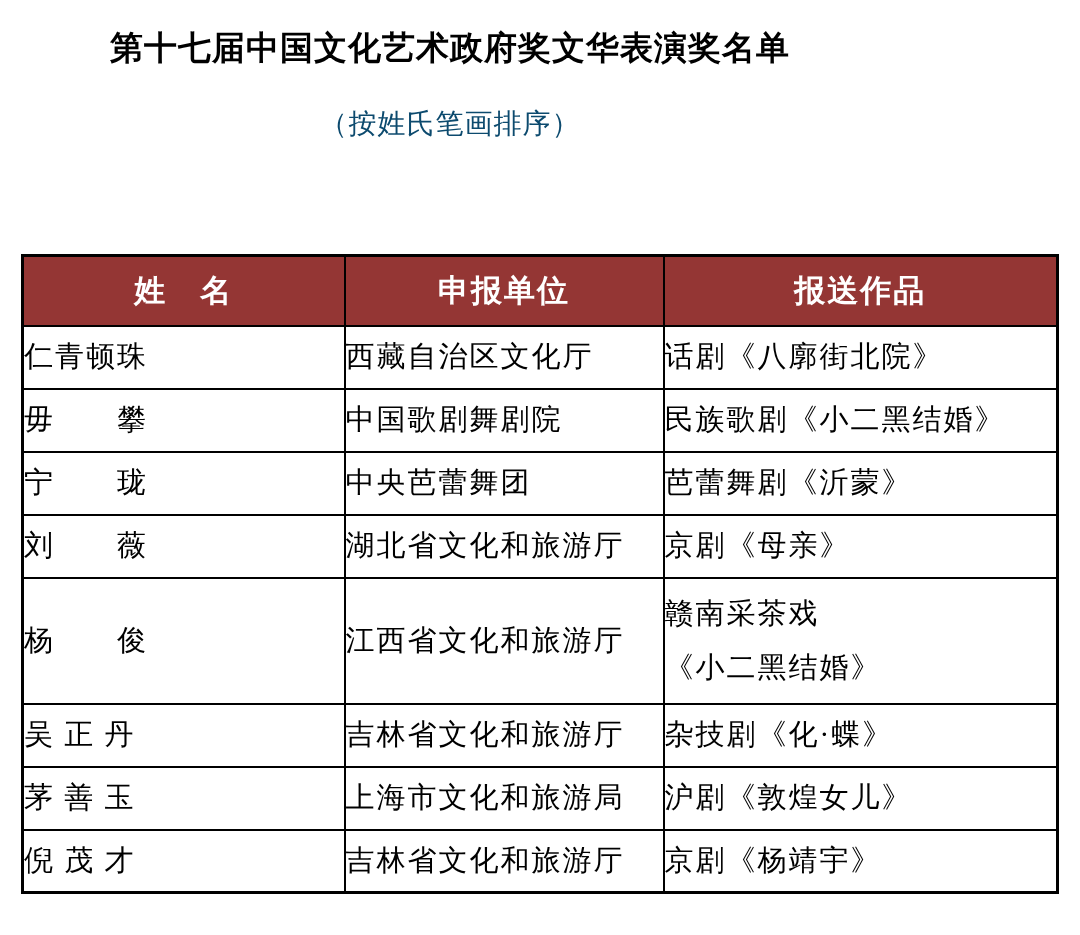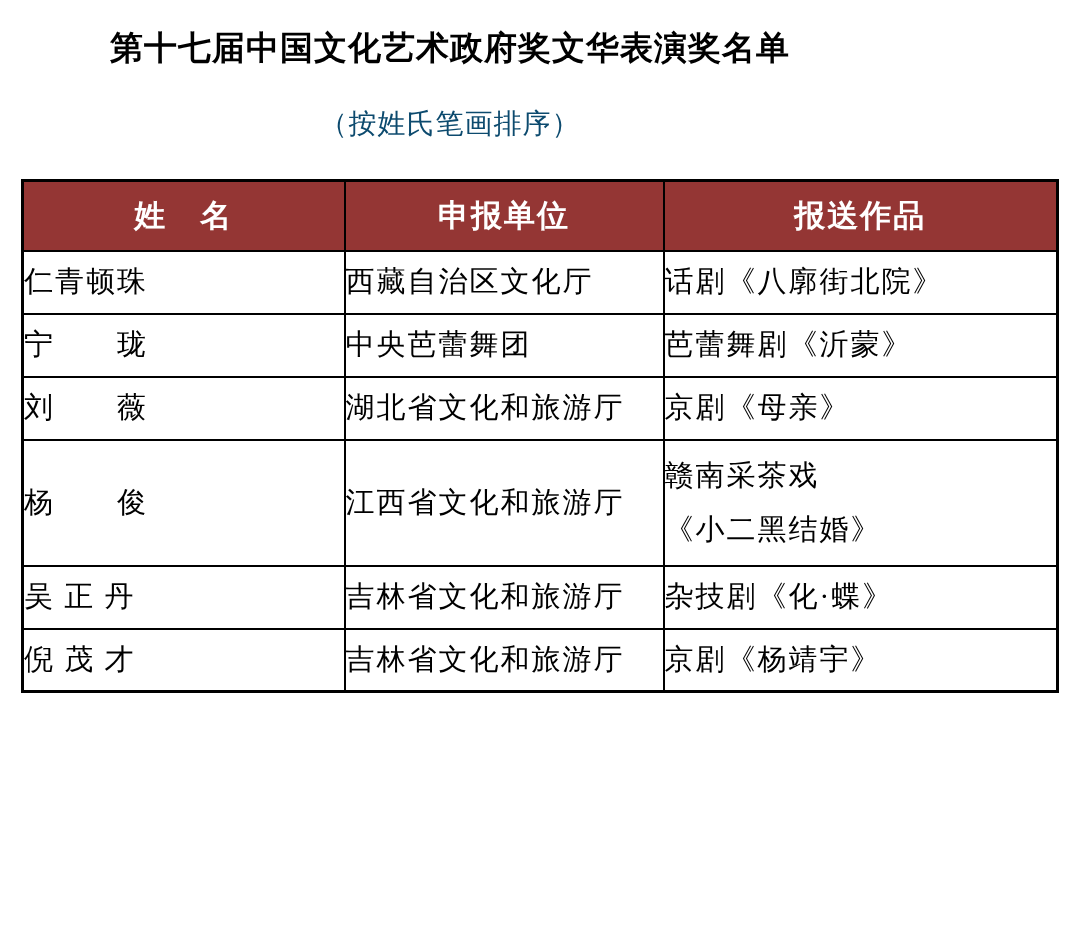--- a/index.html
+++ b/index.html
@@ -26,21 +26,21 @@
     text-align: center;
     font-size: 28px;
     letter-spacing: 1px;
     color: #0c4a6e;
   }
 
   table.award-table {
     border-collapse: collapse;
     table-layout: fixed;
     width: 1035px;
-    margin: 36px 0 0 21px;
+    margin: 111px 0 0 21px;
     border: 3px solid #000000;
   }
   .award-table th {
     background: #943634;
     color: #ffffff;
     font-family: "Liberation Sans", "DejaVu Sans", sans-serif;
     font-weight: bold;
     font-size: 31px;
     letter-spacing: 2px;
     height: 70px;
@@ -81,20 +81,25 @@
         <th>报送作品</th>
       </tr>
     </thead>
     <tbody>
       <tr>
         <td>仁青顿珠</td>
         <td>西藏自治区文化厅</td>
         <td>话剧《八廓街北院》</td>
       </tr>
       <tr>
+        <td>毋　　攀</td>
+        <td>中国歌剧舞剧院</td>
+        <td>民族歌剧《小二黑结婚》</td>
+      </tr>
+      <tr>
         <td>宁　　珑</td>
         <td>中央芭蕾舞团</td>
         <td>芭蕾舞剧《沂蒙》</td>
       </tr>
       <tr>
         <td>刘　　薇</td>
         <td>湖北省文化和旅游厅</td>
         <td>京剧《母亲》</td>
       </tr>
       <tr class="tall-row">
@@ -102,20 +107,25 @@
         <td>江西省文化和旅游厅</td>
         <td>赣南采茶戏
 《小二黑结婚》</td>
       </tr>
       <tr>
         <td>吴 正 丹</td>
         <td>吉林省文化和旅游厅</td>
         <td>杂技剧《化·蝶》</td>
       </tr>
       <tr>
+        <td>茅 善 玉</td>
+        <td>上海市文化和旅游局</td>
+        <td>沪剧《敦煌女儿》</td>
+      </tr>
+      <tr>
         <td>倪 茂 才</td>
         <td>吉林省文化和旅游厅</td>
         <td>京剧《杨靖宇》</td>
       </tr>
     </tbody>
   </table>
 
 </div>
 
 </body></html>

